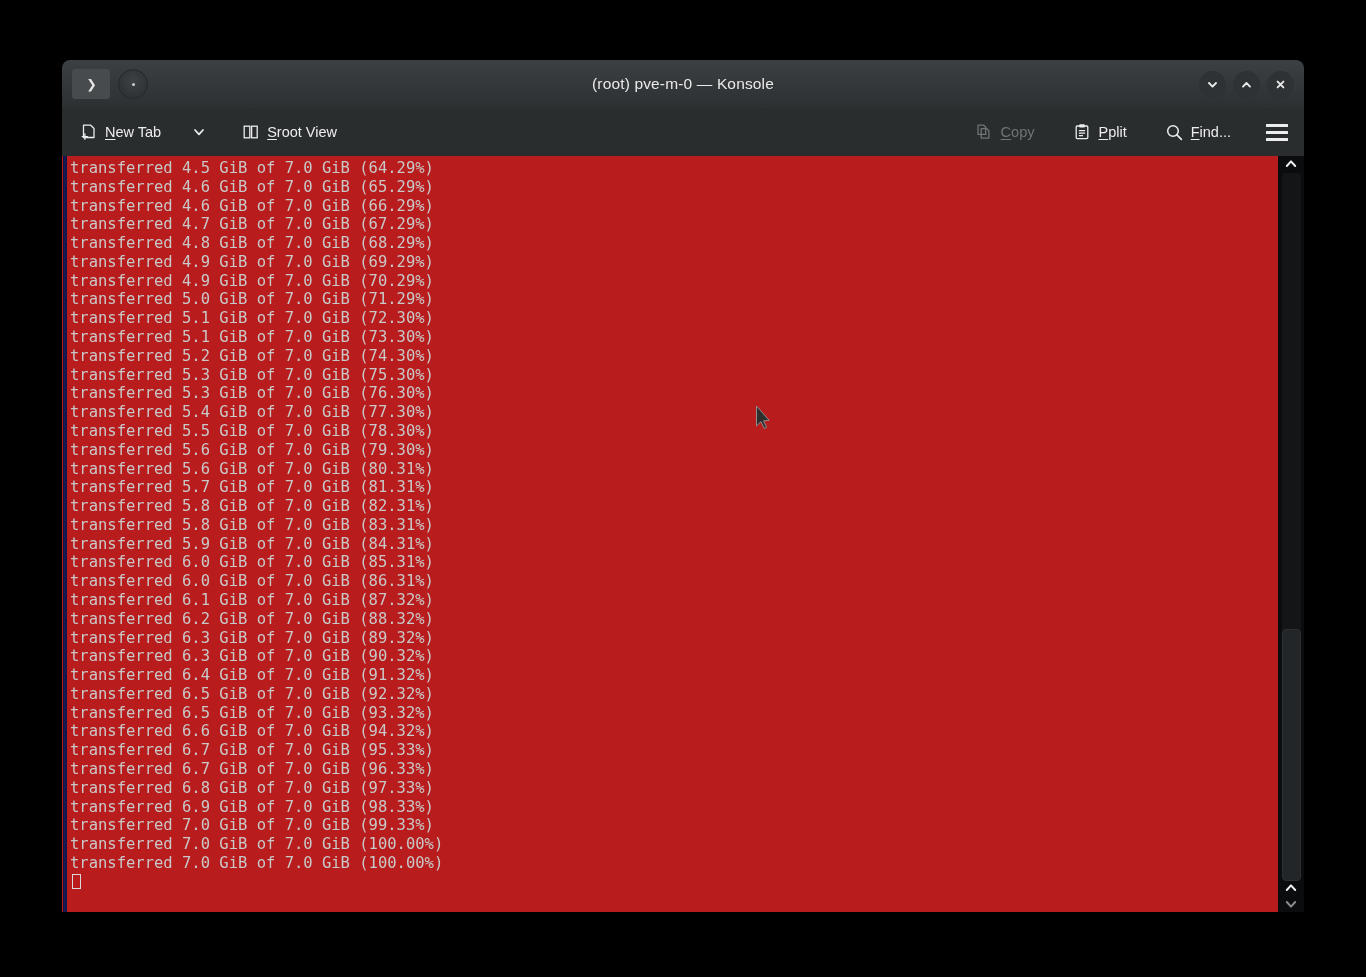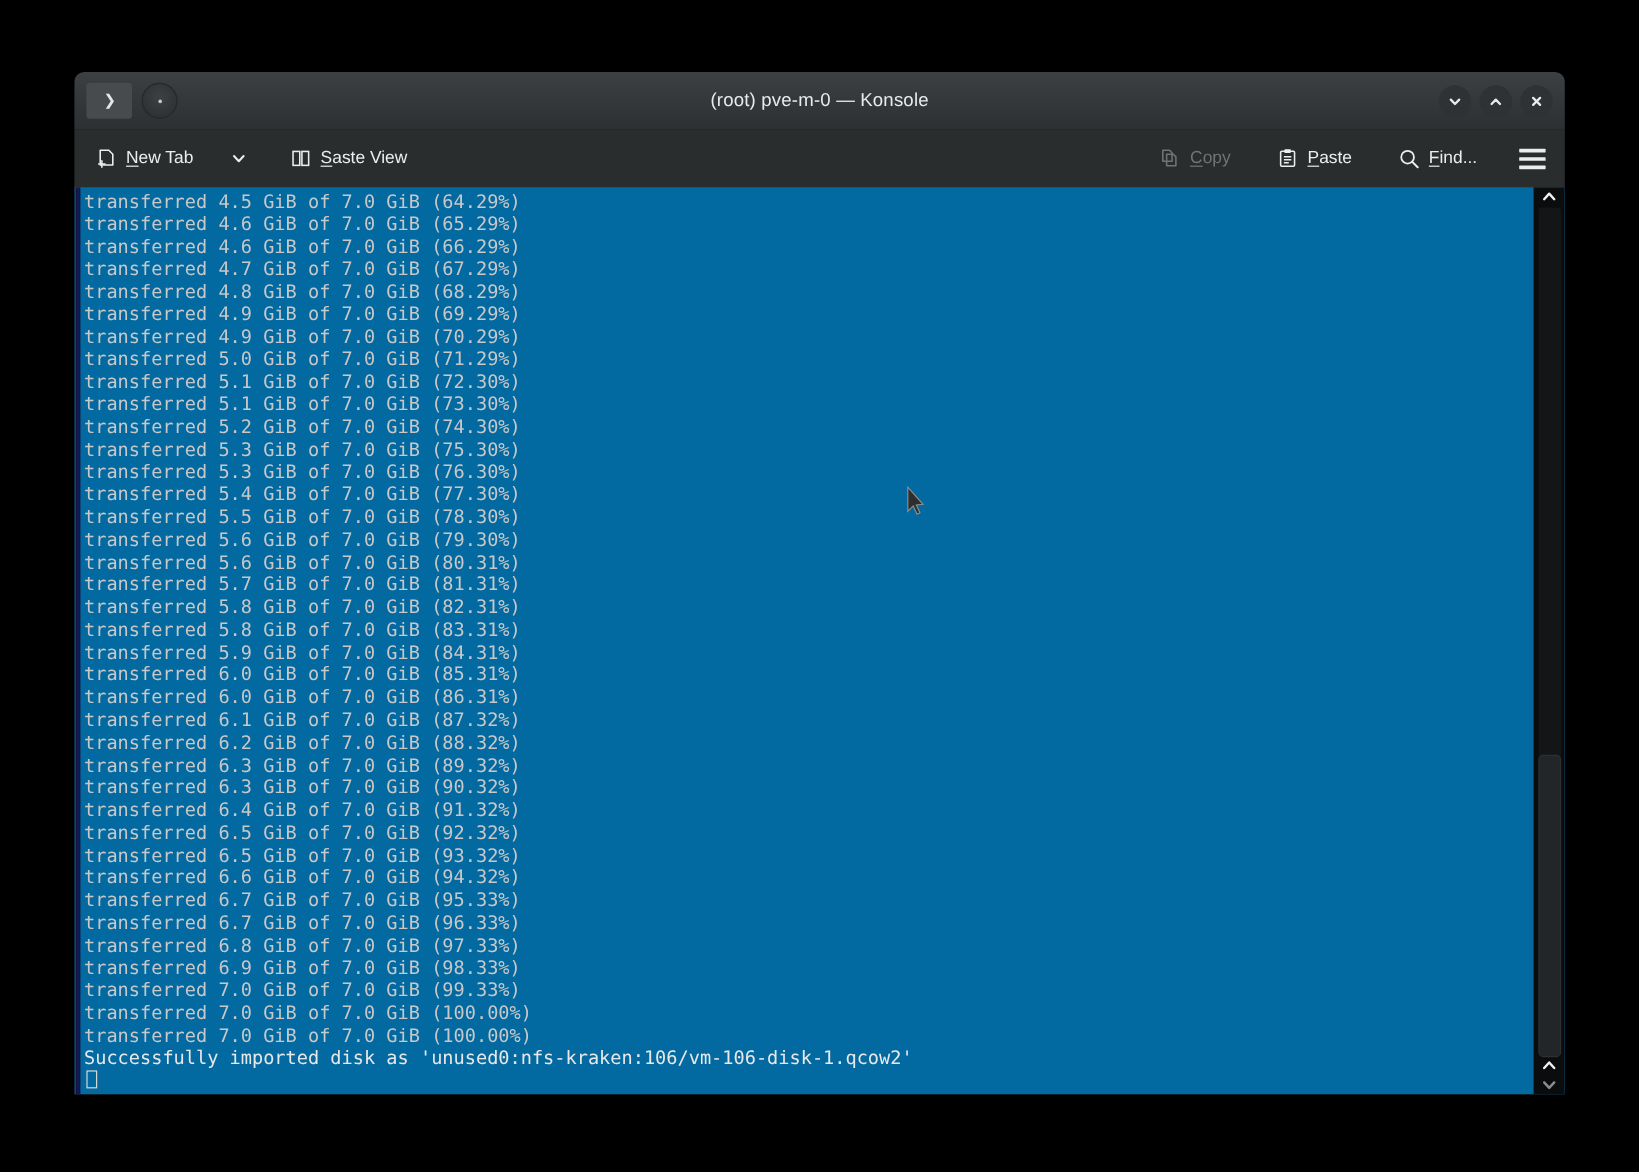--- a/index.html
+++ b/index.html
@@ -143,21 +143,21 @@
   }
   .tb-menu {
     display: flex; flex-direction: column; gap: 4px;
     width: 22px; padding: 6px 2px;
   }
   .tb-menu i { display: block; height: 3px; background: #eceded; border-radius: 0.5px; }
 
   
   .terminal {
     position: relative;
-    background: #0369a1;
+    background: #b91c1c;
     height: 756px;
     overflow: hidden;
   }
   .term-marker {
     position: absolute;
     left: 1px;
     top: 0;
     width: 4px;
     height: 757px;
     background: linear-gradient(to right,#0b0d34 0%, #161a5c 40%, #12153f 100%);
@@ -293,21 +293,21 @@
           </svg>
         </div>
 
         <div class="tb-item">
           <span class="ico">
             <svg width="18" height="18" viewBox="0 0 18 18">
               <rect x="2.2" y="3.2" width="5.6" height="11.6" fill="none" stroke="#eceded" stroke-width="1.3"></rect>
               <rect x="9.6" y="3.2" width="5.6" height="11.6" fill="none" stroke="#eceded" stroke-width="1.3"></rect>
             </svg>
           </span>
-          <span class="lbl"><u>S</u><span>aste View</span></span>
+          <span class="lbl"><u>S</u><span>root View</span></span>
         </div>
 
       </div>
 
       <div class="tb-right">
 
         <div class="tb-item disabled">
           <span class="ico">
             <svg width="18" height="18" viewBox="0 0 18 18">
               <path d="M3 2.2 h5.6 l2.1 2.1 v7.1 h-7.7 z" fill="none" stroke="#6f7476" stroke-width="1.3" stroke-linejoin="round"></path>
@@ -320,21 +320,21 @@
         <div class="tb-item">
           <span class="ico">
             <svg width="18" height="18" viewBox="0 0 18 18">
               <rect x="3.2" y="3" width="11.6" height="12.6" rx="1" fill="none" stroke="#eceded" stroke-width="1.3"></rect>
               <rect x="6.3" y="1.3" width="5.4" height="3.1" rx="0.6" fill="#eceded"></rect>
               <line x1="5.9" y1="7.6" x2="12.1" y2="7.6" stroke="#eceded" stroke-width="1.2"></line>
               <line x1="5.9" y1="10.1" x2="12.1" y2="10.1" stroke="#eceded" stroke-width="1.2"></line>
               <line x1="5.9" y1="12.6" x2="10" y2="12.6" stroke="#eceded" stroke-width="1.2"></line>
             </svg>
           </span>
-          <span class="lbl"><u>P</u><span>aste</span></span>
+          <span class="lbl"><u>P</u><span>plit</span></span>
         </div>
 
         <div class="tb-item">
           <span class="ico">
             <svg width="19" height="19" viewBox="0 0 19 19">
               <circle cx="8" cy="8" r="5.3" fill="none" stroke="#eceded" stroke-width="1.5"></circle>
               <line x1="11.9" y1="11.9" x2="16.4" y2="16.4" stroke="#eceded" stroke-width="1.7" stroke-linecap="round"></line>
             </svg>
           </span>
           <span class="lbl"><u>F</u><span>ind...</span></span>
@@ -384,21 +384,20 @@
 transferred 6.5 GiB of 7.0 GiB (92.32%)
 transferred 6.5 GiB of 7.0 GiB (93.32%)
 transferred 6.6 GiB of 7.0 GiB (94.32%)
 transferred 6.7 GiB of 7.0 GiB (95.33%)
 transferred 6.7 GiB of 7.0 GiB (96.33%)
 transferred 6.8 GiB of 7.0 GiB (97.33%)
 transferred 6.9 GiB of 7.0 GiB (98.33%)
 transferred 7.0 GiB of 7.0 GiB (99.33%)
 transferred 7.0 GiB of 7.0 GiB (100.00%)
 transferred 7.0 GiB of 7.0 GiB (100.00%)
-</span><span class="bright" id="term-result">Successfully imported disk as 'unused0:nfs-kraken:106/vm-106-disk-1.qcow2'
 </span><span class="cursor-block"></span></div>
 
       <div class="scrollbar">
         <div class="sb-arrow top">
           <svg width="14" height="12" viewBox="0 0 14 12">
             <polyline points="2.8,8 7,3.4 11.2,8" fill="none" stroke="#f0f0f0" stroke-width="2" stroke-linecap="round" stroke-linejoin="round"></polyline>
           </svg>
         </div>
         <div class="sb-trough"></div>
         <div class="sb-thumb"></div>

